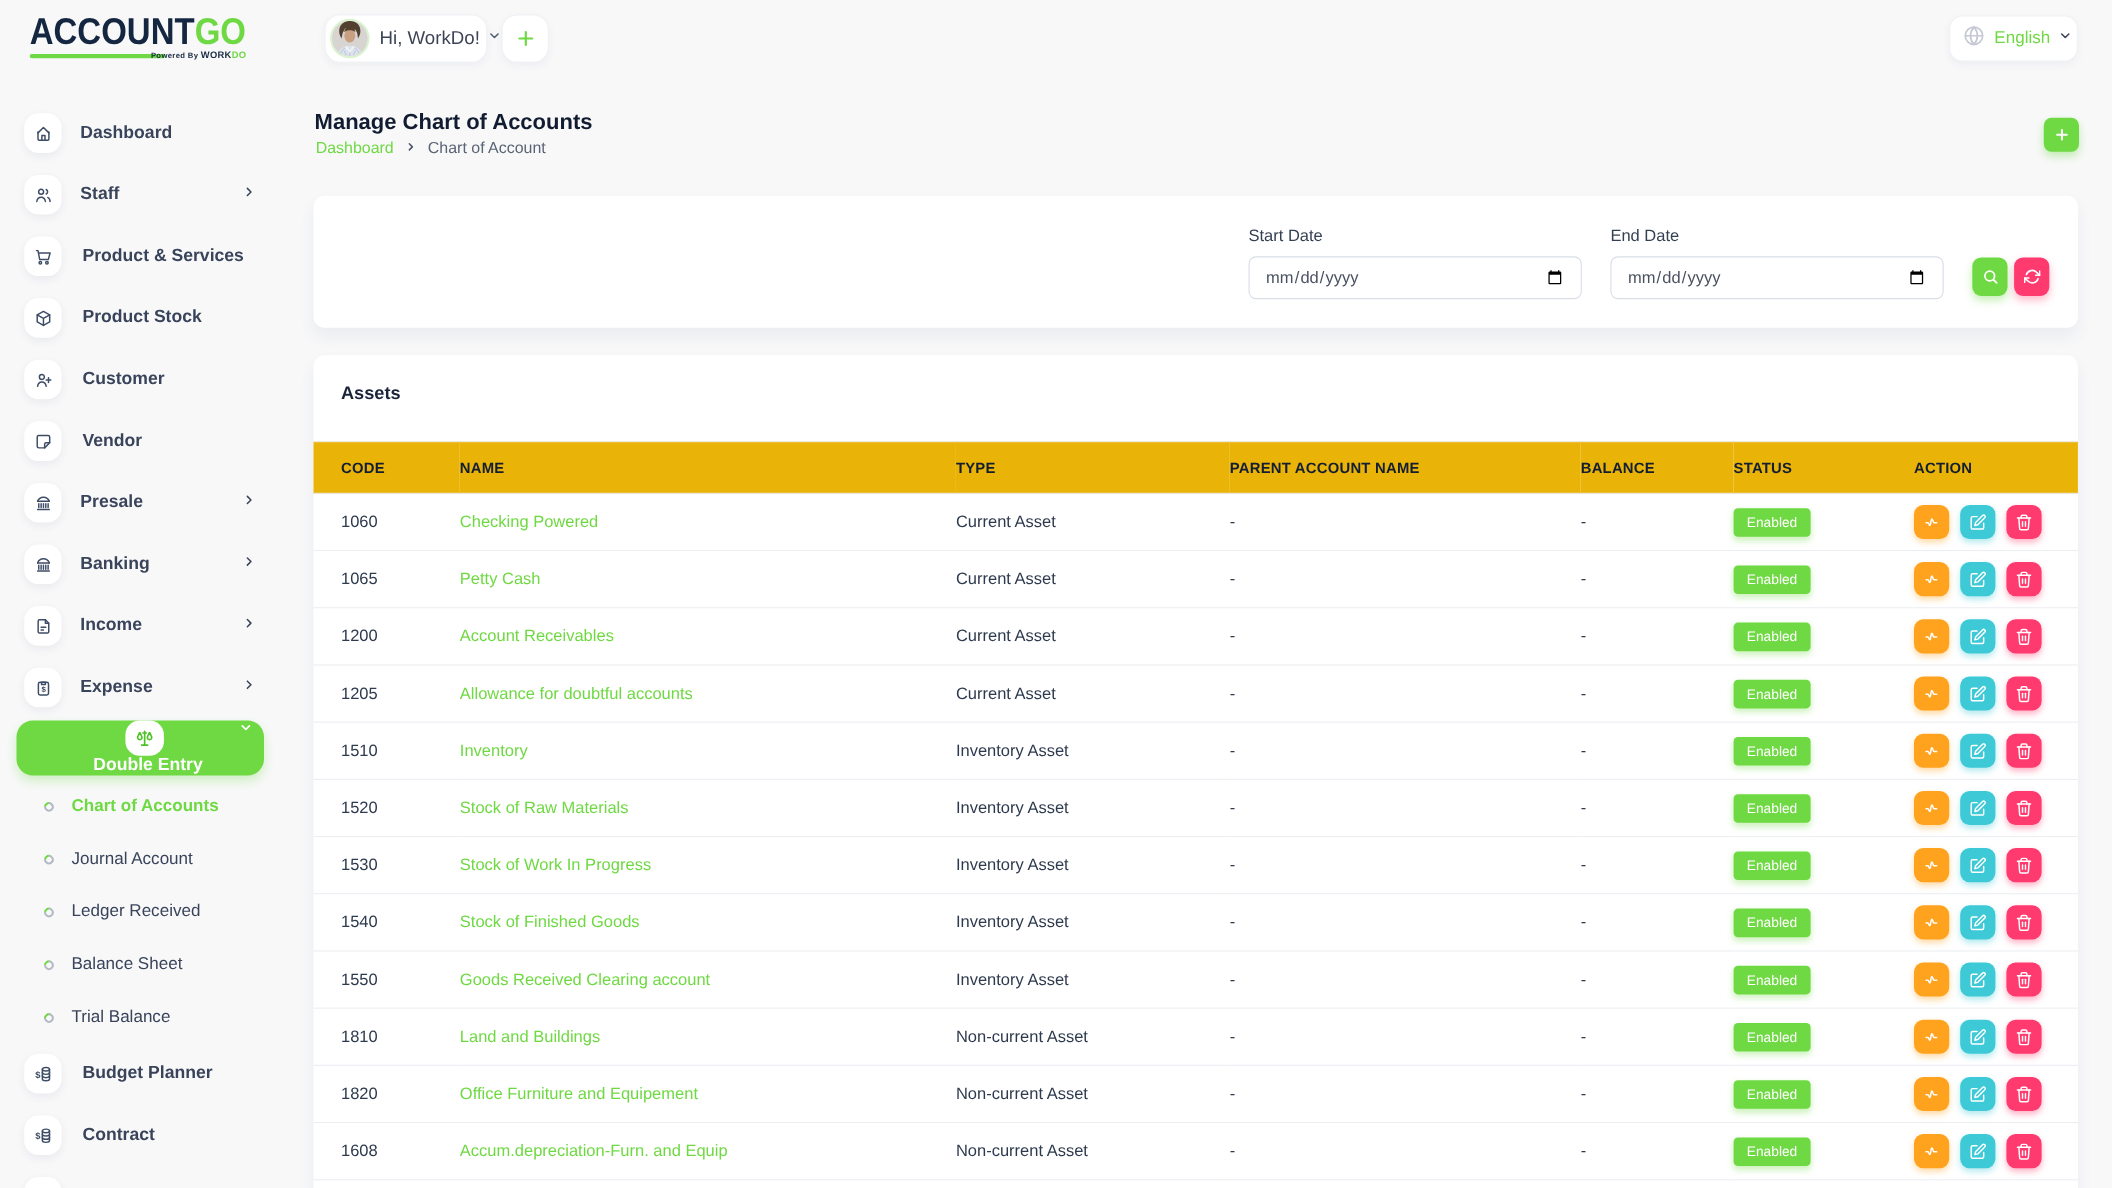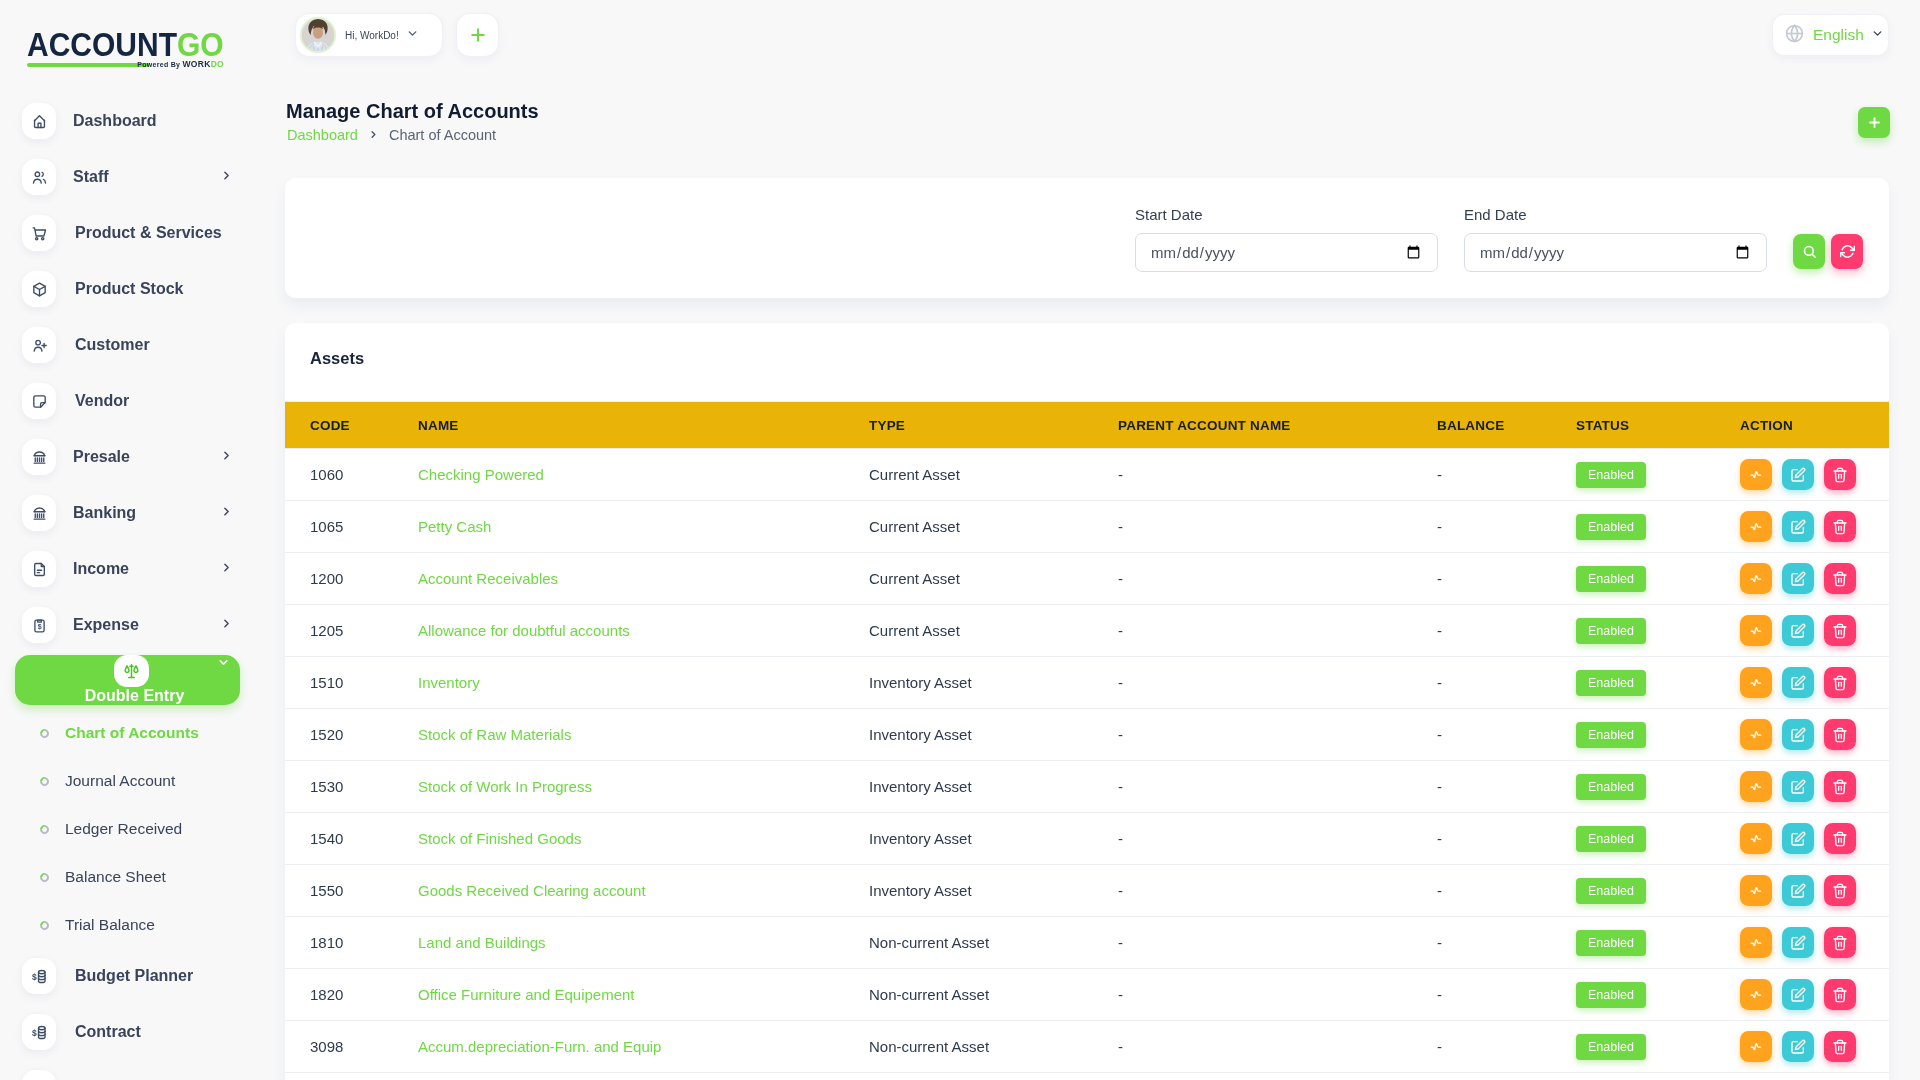--- a/index.html
+++ b/index.html
@@ -1,21 +1,21 @@
 <!DOCTYPE html>
 <html lang="en"><head>
 <meta charset="utf-8">
 <title>Manage Chart of Accounts</title>
 <style>
   * { margin:0; padding:0; box-sizing:border-box; }
   html,body { width:1920px; height:1080px; overflow:hidden; }
   body { background:#f8f8f9; font-family:"Liberation Sans", sans-serif; position:relative; }
 
   
-  .logo { position:absolute; left:27px; top:28px; width:197px; }
+  .logo { position:absolute; left:27px; top:14px; width:197px; }
   .logo-line1 { font-weight:800; font-size:30px; letter-spacing:0; margin-top:-3.5px; transform:scaleY(1.13); transform-origin:top left; color:#152740; font-family:"Liberation Sans",sans-serif; }
   .logo-line1 .go { color:#6fd943; }
   .logo-bar { position:absolute; left:0; top:34.5px; width:123px; height:4px; border-radius:2px; background:#6fd943; }
   .logo-pb { position:absolute; right:0; top:31px; font-size:7px; font-weight:700; color:#1a2b44; letter-spacing:.3px; white-space:nowrap; }
   .logo-pb .wd { font-size:8.5px; }
   .logo-pb .do { color:#6fd943; }
 
   .navitem { position:absolute; left:22px; display:flex; align-items:center; }
   .tile { width:34px; height:36px; background:#fff; border-radius:13px; box-shadow:0 3px 8px rgba(40,60,90,.07); display:flex; align-items:center; justify-content:center; color:#3e4d66; flex:0 0 auto; }
   .tile svg { width:17px; height:17px; }
@@ -30,21 +30,21 @@
   .de-pill .chev { position:absolute; left:202px; color:#fff; }
 
   .subitem { position:absolute; left:40px; display:flex; align-items:center; }
   .subitem .dot { width:9px; height:9px; border-radius:50%; border:2px solid #b3bac6; border-bottom-color:#6fd943; transform:rotate(135deg); flex:0 0 auto; }
   .subitem .lbl { margin-left:16px; font-size:15.5px; font-weight:500; color:#39445b; }
   .subitem.active .lbl { color:#6fd943; font-weight:700; }
 
   
   .userpill { position:absolute; left:295px; top:13px; width:148px; height:44px; background:#fff; border:1px solid #f0f1f4; border-radius:14px; box-shadow:0 3px 8px rgba(40,60,90,.05); display:flex; align-items:center; }
   .avatar { width:36px; height:36px; margin-left:4px; border-radius:50%; border:2px solid #dcf3d0; overflow:hidden; position:relative; background:#d8d5d2; flex:0 0 auto; }
-  .userpill .lbl { margin-left:9px; font-size:10px; font-weight:500; color:#3c4456; white-space:nowrap; }
+  .userpill .lbl { margin-left:9px; font-size:17px; font-weight:500; color:#3c4456; white-space:nowrap; }
   .userpill .chev { margin-left:7px; color:#545e70; }
   .plusbox { position:absolute; left:456px; top:13px; width:43px; height:44px; background:#fff; border:1px solid #f0f1f4; border-radius:14px; box-shadow:0 3px 8px rgba(40,60,90,.05); display:flex; align-items:center; justify-content:center; color:#6fd943; }
   .plusbox svg { width:20px; height:20px; }
   .langpill { position:absolute; left:1772px; top:14px; width:117px; height:42px; background:#fff; border:1px solid #f0f1f4; border-radius:12px; box-shadow:0 3px 8px rgba(40,60,90,.05); display:flex; align-items:center; }
   .langpill .globe { margin-left:12px; color:#c4c9d3; }
   .langpill .globe svg { width:19px; height:19px; }
   .langpill .lbl { margin-left:9px; font-size:15.5px; font-weight:500; color:#6fd943; }
   .langpill .chev { margin-left:7px; color:#3c4456; }
 
   
@@ -711,21 +711,21 @@
                   <polyline points="3 6 5 6 21 6"></polyline>
                   <path d="M19 6l-1 14a2 2 0 0 1-2 2H8a2 2 0 0 1-2-2L5 6m3 0V4a2 2 0 0 1 2-2h4a2 2 0 0 1 2 2v2"></path>
                   <line x1="10" y1="11" x2="10" y2="17"></line>
                   <line x1="14" y1="11" x2="14" y2="17"></line>
                 </svg>
               </div>
             </div>
           </td>
         </tr>
         <tr>
-          <td>3098</td>
+          <td>1608</td>
           <td class="name"><a href="#">Accum.depreciation-Furn. and Equip</a></td>
           <td>Non-current Asset</td>
           <td>-</td>
           <td>-</td>
           <td><span class="badge">Enabled</span></td>
           <td>
             <div class="acts">
               <div class="abtn orange">
                 <svg viewBox="0 0 24 24" fill="none" stroke="currentColor" stroke-width="2.1" stroke-linecap="round" stroke-linejoin="round">
                   <path d="M4.5 12.2 H7.2 C8.4 12.2 8.2 15.9 9.6 15.9 C11 15.9 10.8 7.1 12.4 7.1 C14 7.1 13.7 12.2 15.1 12.2 H19"></path>

